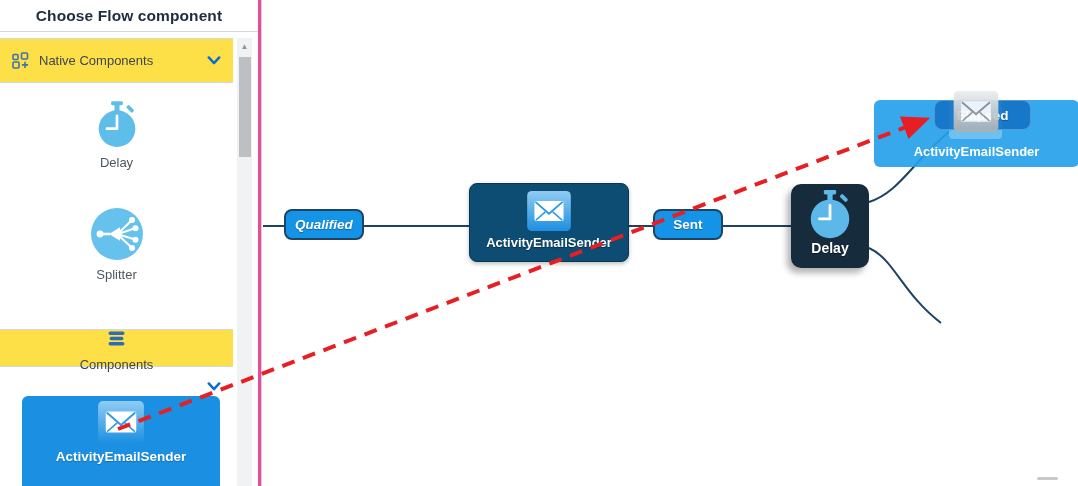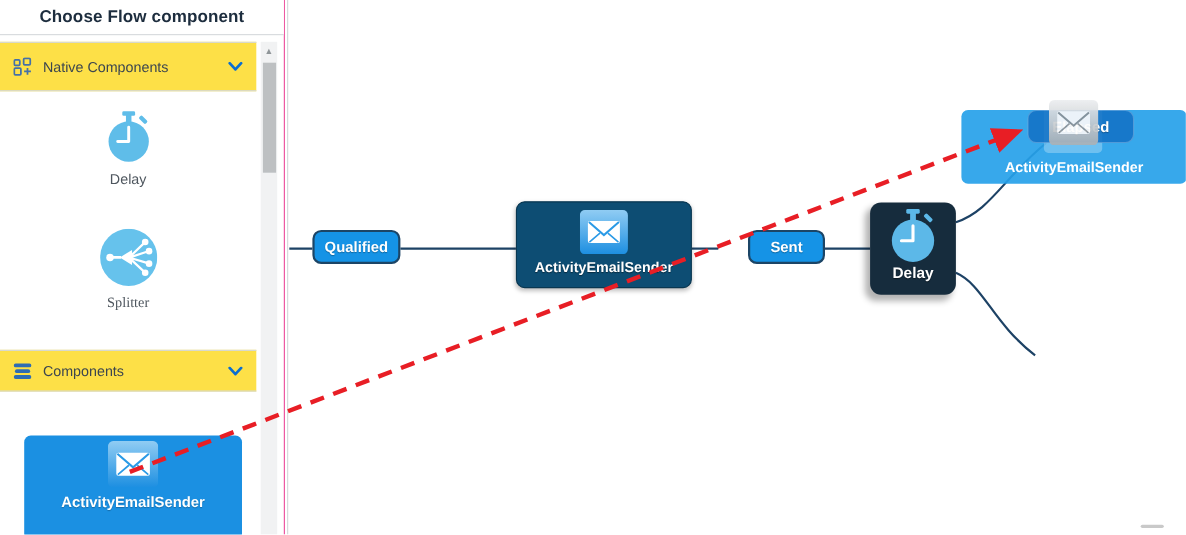--- a/index.html
+++ b/index.html
@@ -2,21 +2,21 @@
 <html><head>
 <meta charset="utf-8">
 <style>
   html,body{margin:0;padding:0;background:#fff;}
   body{width:1078px;height:486px;overflow:hidden;
        font-family:"Liberation Sans",sans-serif;-webkit-font-smoothing:antialiased;}
   .app{position:relative;width:1078px;height:486px;background:#fff;}
 
   
   .sidebar{position:absolute;left:0;top:0;width:258px;height:486px;background:#fff;
-           border-right:1px solid #ec4899;}
+           border-right:6px solid #ec4899;}
   .panel-title{position:absolute;left:0;top:0;width:100%;height:31px;display:flex;
                align-items:center;justify-content:center;font-size:15.5px;font-weight:bold;
                color:#1d2d3e;border-bottom:1px solid #d5d9dc;background:#fff;letter-spacing:.1px;}
   .section-header{position:absolute;left:0;width:233px;display:flex;align-items:center;
                   gap:10px;padding:0 12px;box-sizing:border-box;background:#fde047;
                   border-top:1px solid #d4d9dc;border-bottom:1px solid #d4d9dc;cursor:pointer;}
   .sec-icon svg{width:17px;height:17px;display:block;}
   .sec-label{font-size:13px;color:#3c464f;}
   .chevron{margin-left:auto;display:flex;}
   .chevron svg{width:14px;height:9px;}
@@ -161,30 +161,30 @@
 
     <div class="palette-item" style="top:101px;">
       <span class="stopwatch-sm">
         <svg>
             <use href="#sym-stopwatch"></use>
           </svg>
         </span>
       <span class="item-label">Delay</span>
     </div>
 
-    <div class="palette-item" style="top:208px;font-family:Liberation Serif, serif;">
+    <div class="palette-item" style="top:208px;">
       <span class="splitter-sm">
         <svg>
             <use href="#sym-splitter"></use>
           </svg>
         </span>
       <span class="item-label">Splitter</span>
     </div>
 
-    <div class="section-header" style="top:318px;height:38px;">
+    <div class="section-header" style="top:329px;height:38px;flex-direction:column;">
       <span class="sec-icon">
         <svg>
             <use href="#sym-components"></use>
           </svg>
         </span>
       <span class="sec-label">Components</span>
       <span class="chevron">
         <svg>
             <use href="#sym-chevron"></use>
           </svg>
@@ -212,32 +212,32 @@
       <g fill="none" stroke="#1d4265" stroke-width="2">
         <path d="M1 226 H22"></path>
         <path d="M102 226 H207"></path>
         <path d="M367 226 H391"></path>
         <path d="M461 226 H529"></path>
         <path d="M607 202 C638 192 650 162 689 130"></path>
         <path d="M607 248 C632 259 640 293 679 323"></path>
       </g>
     </svg>
 
-    <div class="badge" style="left:22px;top:209px;width:80px;height:31px;">Qualified</div>
+    <div class="badge" style="left:22px;top:209px;width:80px;height:31px;font-style:italic;">Qualified</div>
 
     <div class="node node-main">
       <span class="node-icon">
         <svg>
             <use href="#sym-email"></use>
           </svg>
         </span>
       <span class="node-label">ActivityEmailSender</span>
     </div>
 
-    <div class="badge" style="left:391px;top:209px;width:70px;height:31px;margin-left:27px;">Sent</div>
+    <div class="badge" style="left:391px;top:209px;width:70px;height:31px;">Sent</div>
 
     <div class="node node-delay">
       <span class="node-icon">
         <svg>
             <use href="#sym-stopwatch"></use>
           </svg>
         </span>
       <span class="node-label">Delay</span>
     </div>
 

